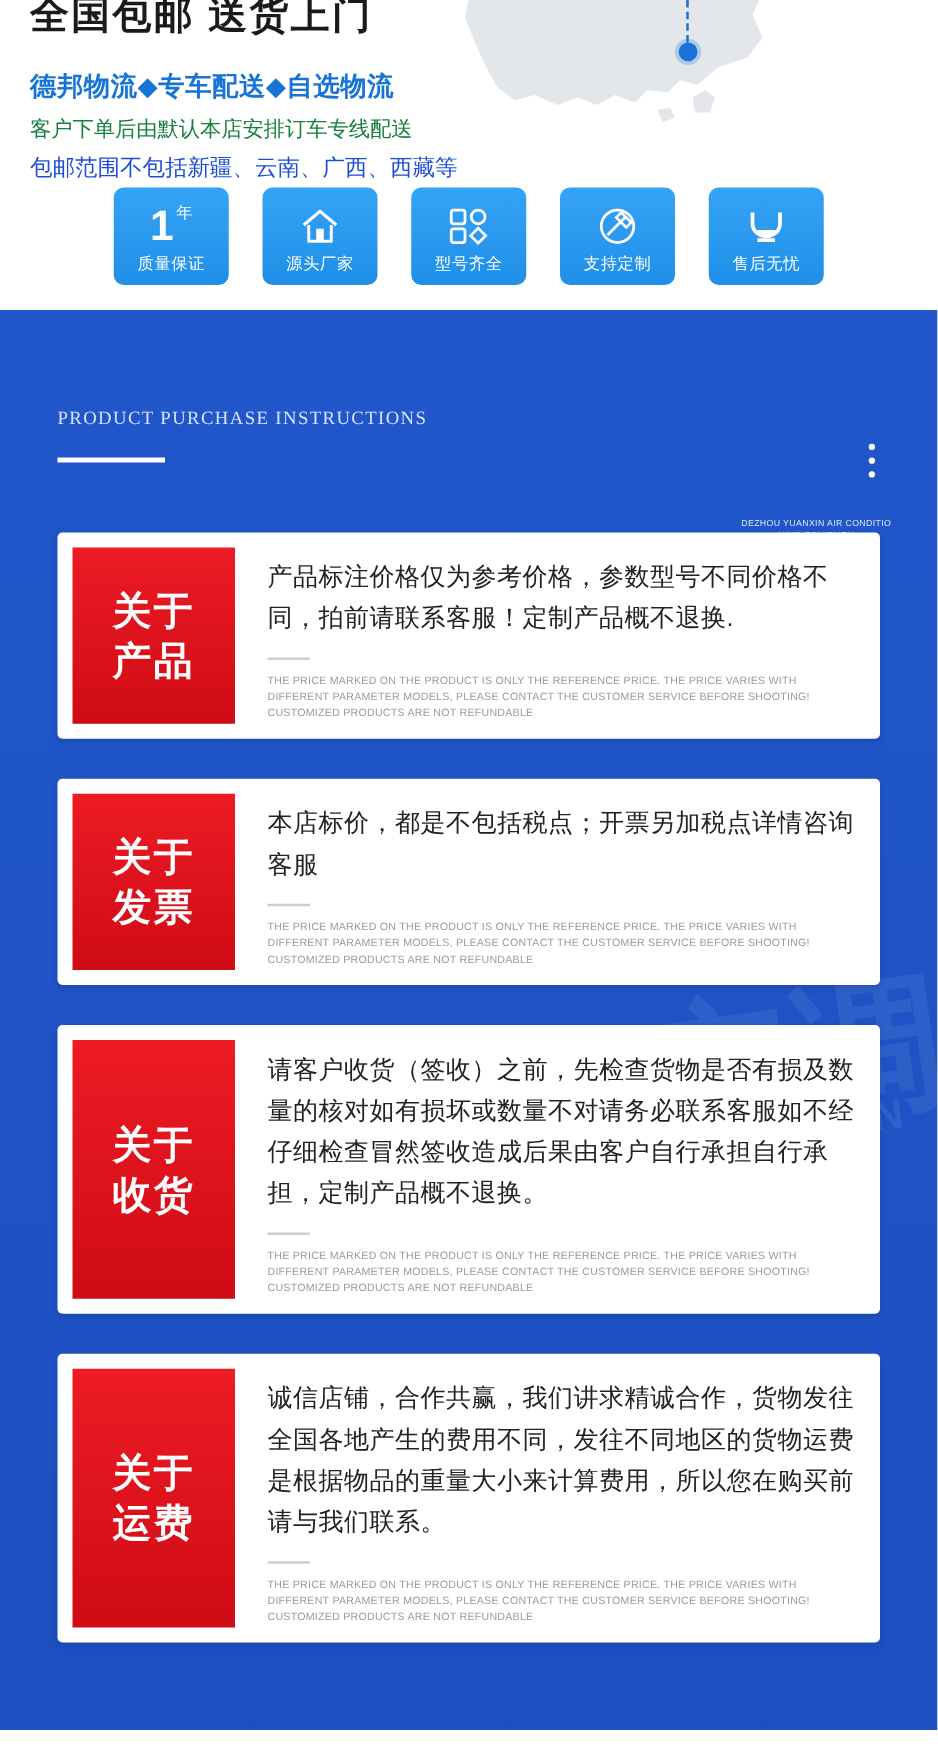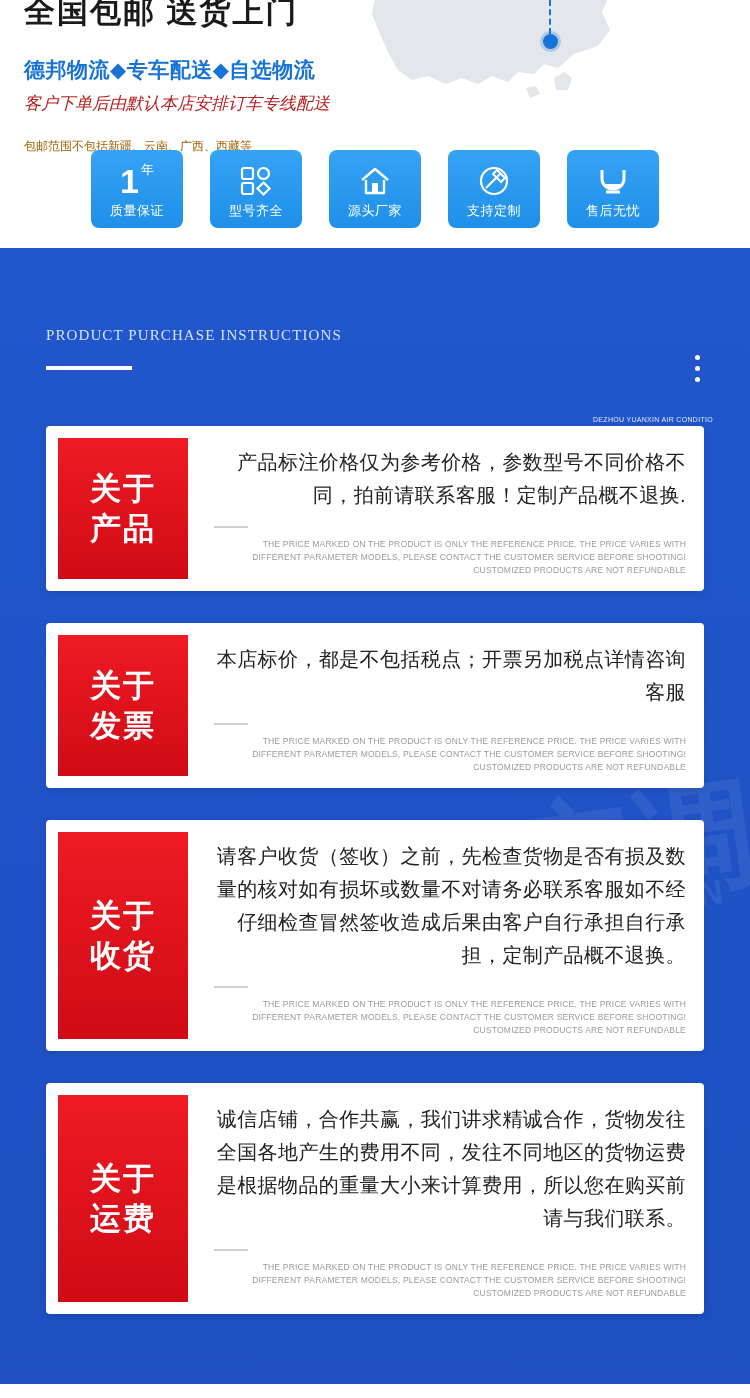--- a/index.html
+++ b/index.html
@@ -44,31 +44,30 @@
     font-size: 21px;
     font-weight: bold;
     color: #1773d6;
     letter-spacing: 0.5px;
     line-height: 32px;
     margin-top: 22px;
     white-space: nowrap;
   }
   .ship-line3 {
     font-size: 17px;
-    color: #b91c1c;
+    color: #15803d;
     line-height: 28px;
     margin-top: 4px;
     white-space: nowrap;
-    font-style: italic;
   }
   .ship-line4 {
-    font-size: 12px;
-    color: #a16207;
+    font-size: 18px;
+    color: #1d4ed8;
     line-height: 28px;
-    margin-top: 14px;
+    margin-top: 2px;
     white-space: nowrap;
   }
 
   
   .map-wrap {
     position: absolute;
     right: 42px;
     top: -58px;
     width: 270px;
     height: 165px;
@@ -267,21 +266,20 @@
     justify-content: center;
     font-size: 31px;
     font-weight: bold;
     letter-spacing: 2px;
     line-height: 40px;
   }
   .card-body {
     margin-left: 158px;
     padding: 20px 18px 14px 10px;
     flex: 1;
-    text-align: right;
   }
   .card-text {
     font-size: 20px;
     color: #222222;
     line-height: 33px;
     letter-spacing: 0.4px;
   }
   .card-rule {
     width: 34px;
     height: 2px;
@@ -326,38 +324,38 @@
         <div class="feature-icon">
           <span class="big-one">1</span>
           <span class="sup-year">年</span>
         </div>
         <div class="feature-label">质量保证</div>
       </div>
 
       <div class="feature-box">
         <div class="feature-icon">
           <svg width="34" height="34" viewBox="0 0 34 34">
+            <path d="M4 16 L17 5 L30 16" fill="none" stroke="#fff" stroke-width="2.4" stroke-linejoin="round"></path>
+            <path d="M8 16 V29 H26 V16" fill="none" stroke="#fff" stroke-width="2.4" stroke-linejoin="round"></path>
+            <rect x="14" y="19" width="6" height="10" fill="#fff"></rect>
+          </svg>
+        </div>
+        <div class="feature-label">源头厂家</div>
+      </div>
+
+      <div class="feature-box">
+        <div class="feature-icon">
+          <svg width="34" height="34" viewBox="0 0 34 34">
             <rect x="3" y="4" width="11" height="11" rx="2" fill="none" stroke="#fff" stroke-width="2.2"></rect>
             <rect x="19" y="4" width="11" height="11" rx="5.5" fill="none" stroke="#fff" stroke-width="2.2"></rect>
             <rect x="3" y="19" width="11" height="11" rx="2" fill="none" stroke="#fff" stroke-width="2.2"></rect>
             <path d="M24.5 18.5 L30.5 24.5 L24.5 30.5 L18.5 24.5 Z" fill="none" stroke="#fff" stroke-width="2.2"></path>
           </svg>
         </div>
         <div class="feature-label">型号齐全</div>
-      </div>
-
-      <div class="feature-box">
-        <div class="feature-icon">
-          <svg width="34" height="34" viewBox="0 0 34 34">
-            <path d="M4 16 L17 5 L30 16" fill="none" stroke="#fff" stroke-width="2.4" stroke-linejoin="round"></path>
-            <path d="M8 16 V29 H26 V16" fill="none" stroke="#fff" stroke-width="2.4" stroke-linejoin="round"></path>
-            <rect x="14" y="19" width="6" height="10" fill="#fff"></rect>
-          </svg>
-        </div>
-        <div class="feature-label">源头厂家</div>
       </div>
 
       <div class="feature-box">
         <div class="feature-icon">
           <svg width="34" height="34" viewBox="0 0 34 34">
             <circle cx="17" cy="17" r="13" fill="none" stroke="#fff" stroke-width="2.2"></circle>
             <path d="M9 24 L24 9" stroke="#fff" stroke-width="2.2"></path>
             <path d="M20 6 L28 14 L24 18 L16 10 Z" fill="none" stroke="#fff" stroke-width="2"></path>
           </svg>
         </div>

